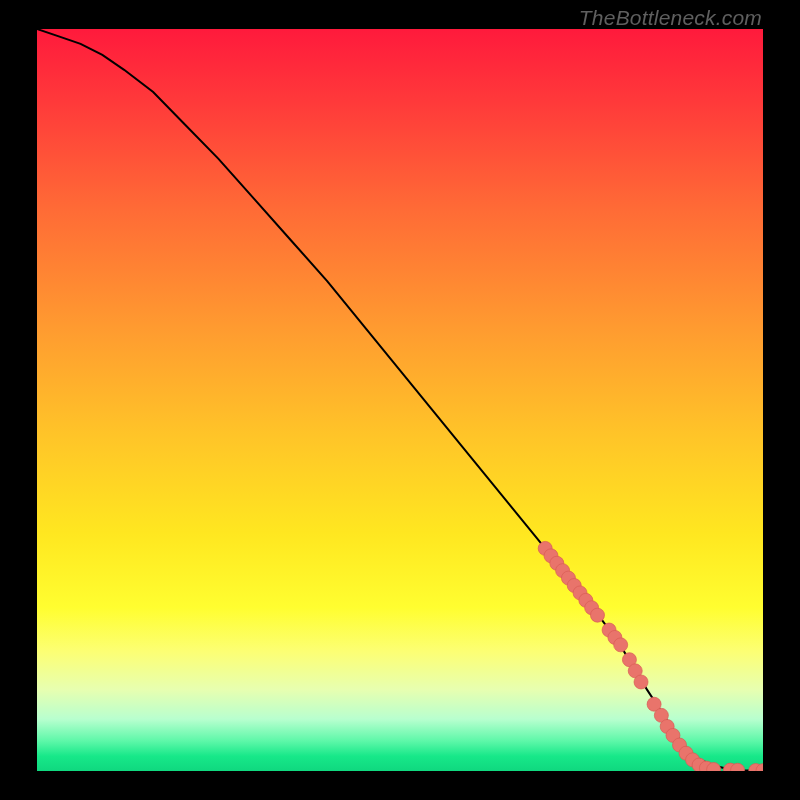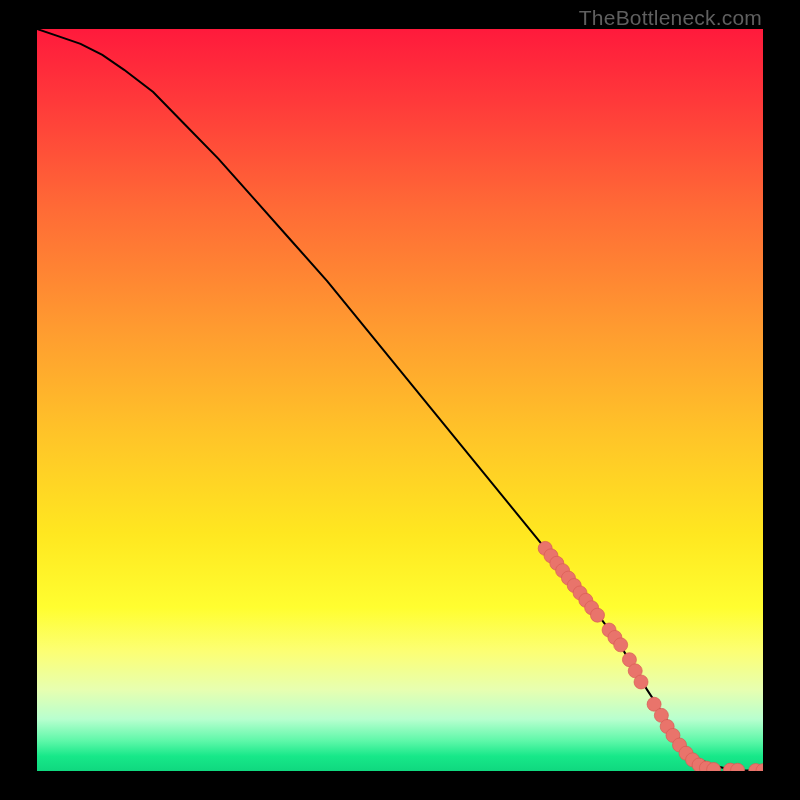--- a/index.html
+++ b/index.html
@@ -9,20 +9,21 @@
     height: 800px;
     background: #000;
     font-family: Arial, Helvetica, sans-serif;
     overflow: hidden;
   }
   .frame {
     position: relative;
     width: 800px;
     height: 800px;
     background: #000;
+    font-style: italic;
   }
   .plot {
     position: absolute;
     left: 37px;
     top: 29px;
     width: 726px;
     height: 742px;
     
     background: linear-gradient(to bottom,
       #ff1a3c 0%,

